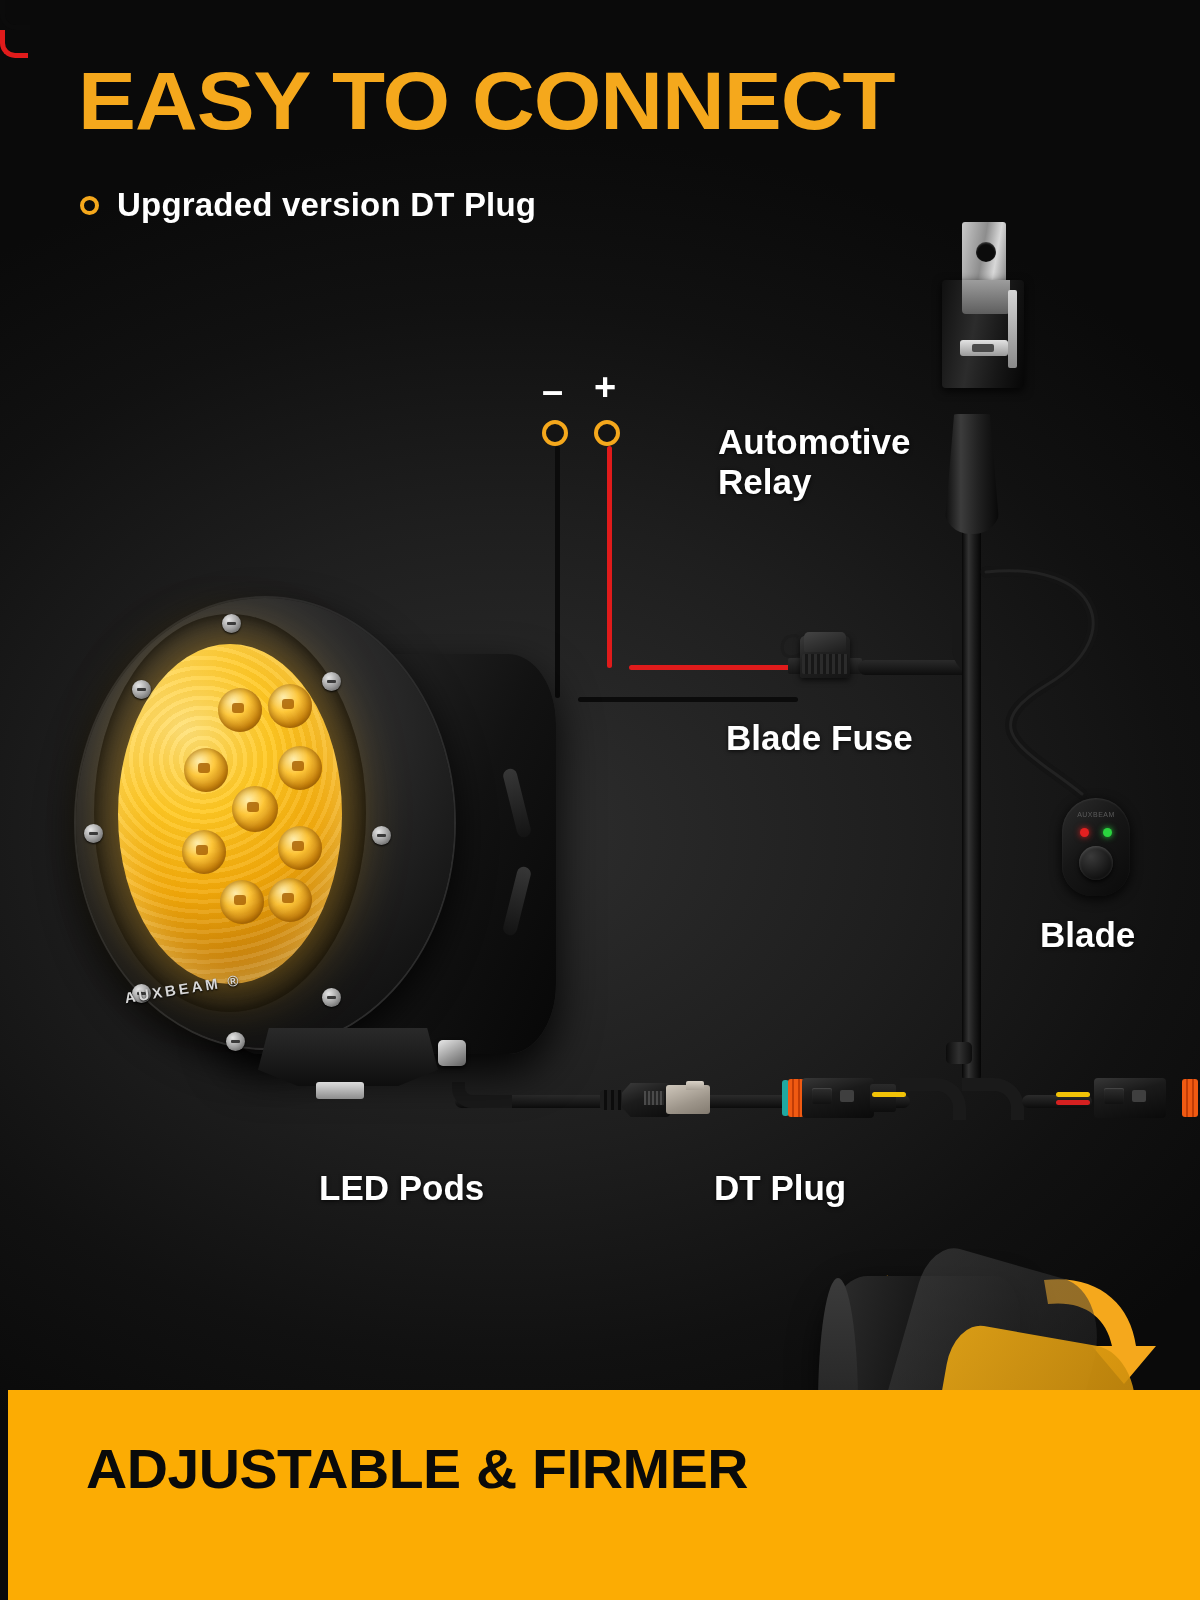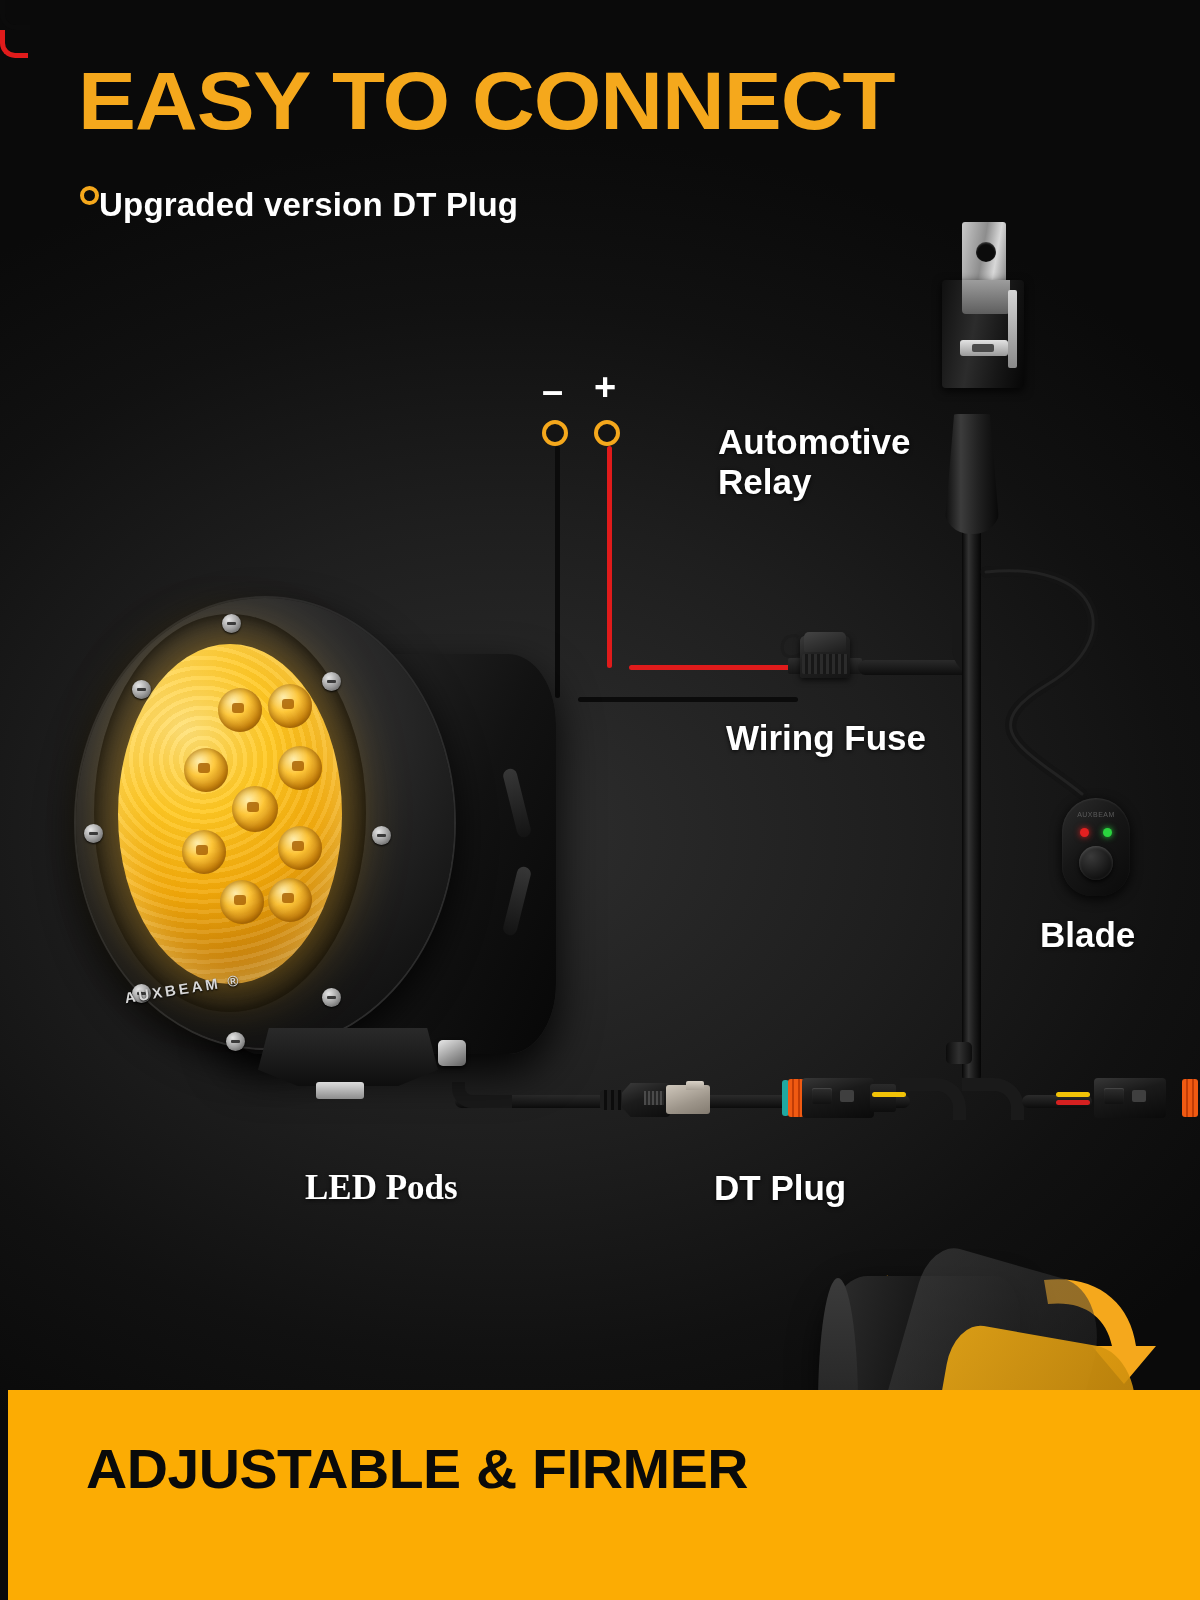--- a/index.html
+++ b/index.html
@@ -29,21 +29,21 @@
     letter-spacing:-1px;
     transform:scaleX(1.06);
     transform-origin:left center;
     white-space:nowrap;
   }
 
   .bullets {
     position:absolute; left:80px; top:186px;
     display:flex; flex-direction:column; gap:22px;
   }
-  .bullet { display:flex; }
+  .bullet { display:flex; align-items:center; gap:18px; }
   .bullet-ring {
     width:19px; height:19px; border-radius:50%;
     border:4px solid #F5A81C;
     flex:none;
   }
   .bullet-text {
     color:#fff; font-size:33px; font-weight:bold;
     letter-spacing:0.2px; white-space:nowrap;
   }
 
@@ -511,21 +511,21 @@
   <div class="wire wire-red" id="wire-pos-out"></div>
 
   <div id="blade-fuse">
     <div class="fuse-loop"></div>
     <div class="fuse-tabL"></div>
     <div class="fuse-tabR"></div>
     <div class="fuse-body"></div>
     <div class="fuse-cap"></div>
     <div class="fuse-ribs"></div>
   </div>
-  <div class="label" style="left:726px; top:718px;">Wiring Fuse</div>
+  <div class="label" style="left:726px; top:718px;">Blade Fuse</div>
 
   <div id="harness-main-h"></div>
   <div id="harness-elbow"></div>
   <div id="trunk"></div>
   <div id="trunk-boot"></div>
 
   <div id="relay">
     <div class="relay-bracket"></div>
     <div class="relay-bracket-hole"></div>
     <div class="relay-body"></div>
@@ -580,21 +580,21 @@
 
   <div class="dt-wire-yellow" style="left:1056px; top:1092px;"></div>
   <div class="dt-wire-red" style="left:1056px; top:1100px;"></div>
   <div class="dt-female" style="left:1074px; top:1074px;">
     <div class="fshell"></div>
     <div class="latch"></div>
     <div class="pinwin"></div>
     <div class="seal-orange" style="left:auto; right:-6px;"></div>
   </div>
 
-  <div class="label" style="left:305px; top:1168px;font-family:Liberation Serif, serif;">LED Pods</div>
+  <div class="label" style="left:319px; top:1168px;">LED Pods</div>
   <div class="label" style="left:714px; top:1168px;">DT Plug</div>
 
   <div id="led-pod">
     <div class="pod-housing"></div>
     <div class="pod-fin f1"></div>
     <div class="pod-fin f2"></div>
 
     <div class="pod-bezel"></div>
     <div class="pod-bezel-inner"></div>
 

